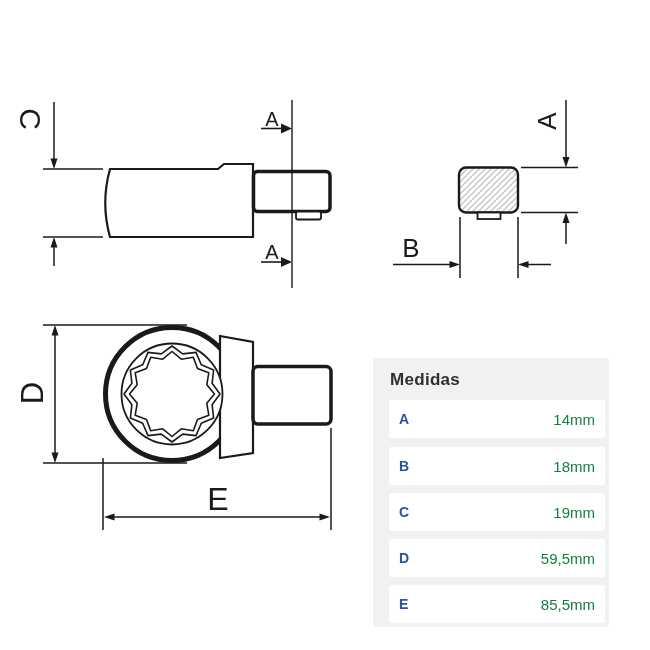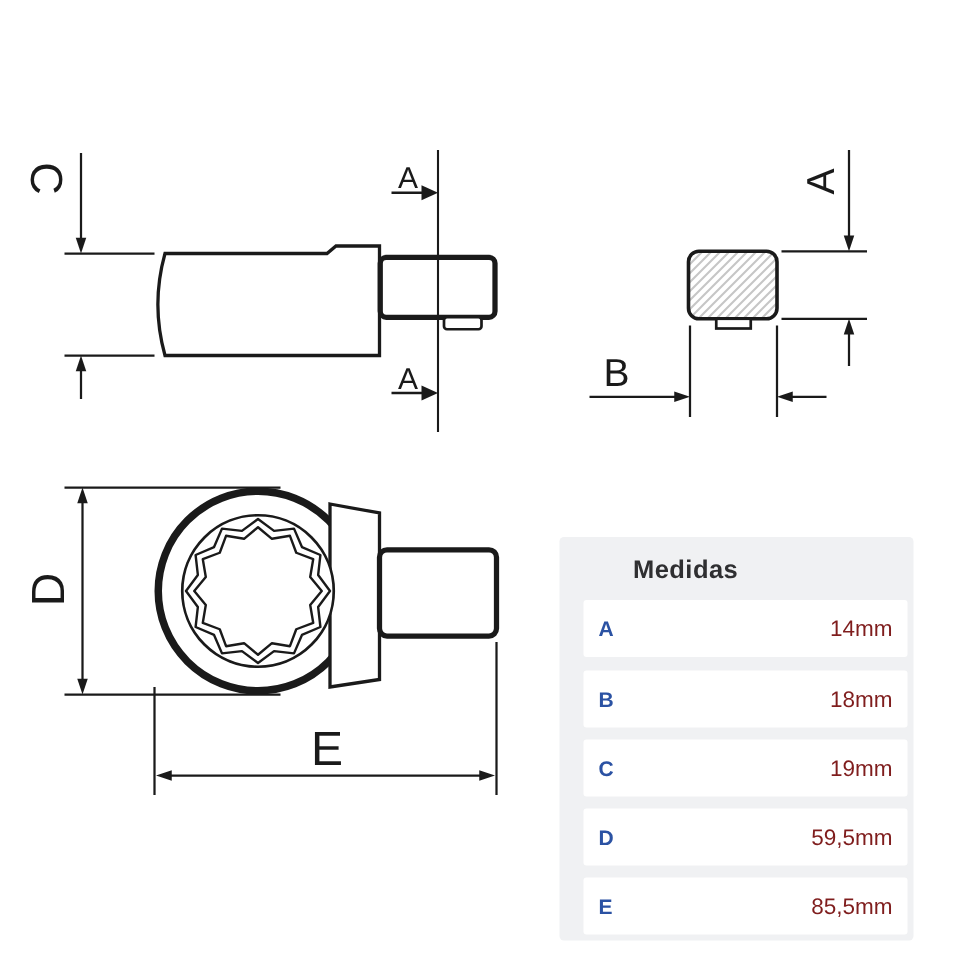--- a/index.html
+++ b/index.html
@@ -26,21 +26,20 @@
     box-sizing: border-box;
   }
   .medidas-title {
     position: absolute;
     left: 17px;
     top: 12px;
     font-size: 17px;
     font-weight: bold;
     letter-spacing: 0.3px;
     color: #2f2f31;
-    margin-left: 32px;
   }
   .medidas-row {
     position: absolute;
     left: 16px;
     width: 216px;
     height: 38px;
     background: #ffffff;
     border-radius: 2px;
     display: flex;
     align-items: center;
@@ -53,21 +52,21 @@
   .row-c { top: 135px; }
   .row-d { top: 181px; }
   .row-e { top: 227px; }
   .medidas-letter {
     font-size: 14px;
     font-weight: bold;
     color: #2b52a3;
   }
   .medidas-value {
     font-size: 15px;
-    color: #7f1d1d;
+    color: #15803d;
   }
 
   
   .dim-text {
     font-family: "Liberation Sans", sans-serif;
     fill: #1a1a1a;
   }
 </style>
 </head>
 <body>

